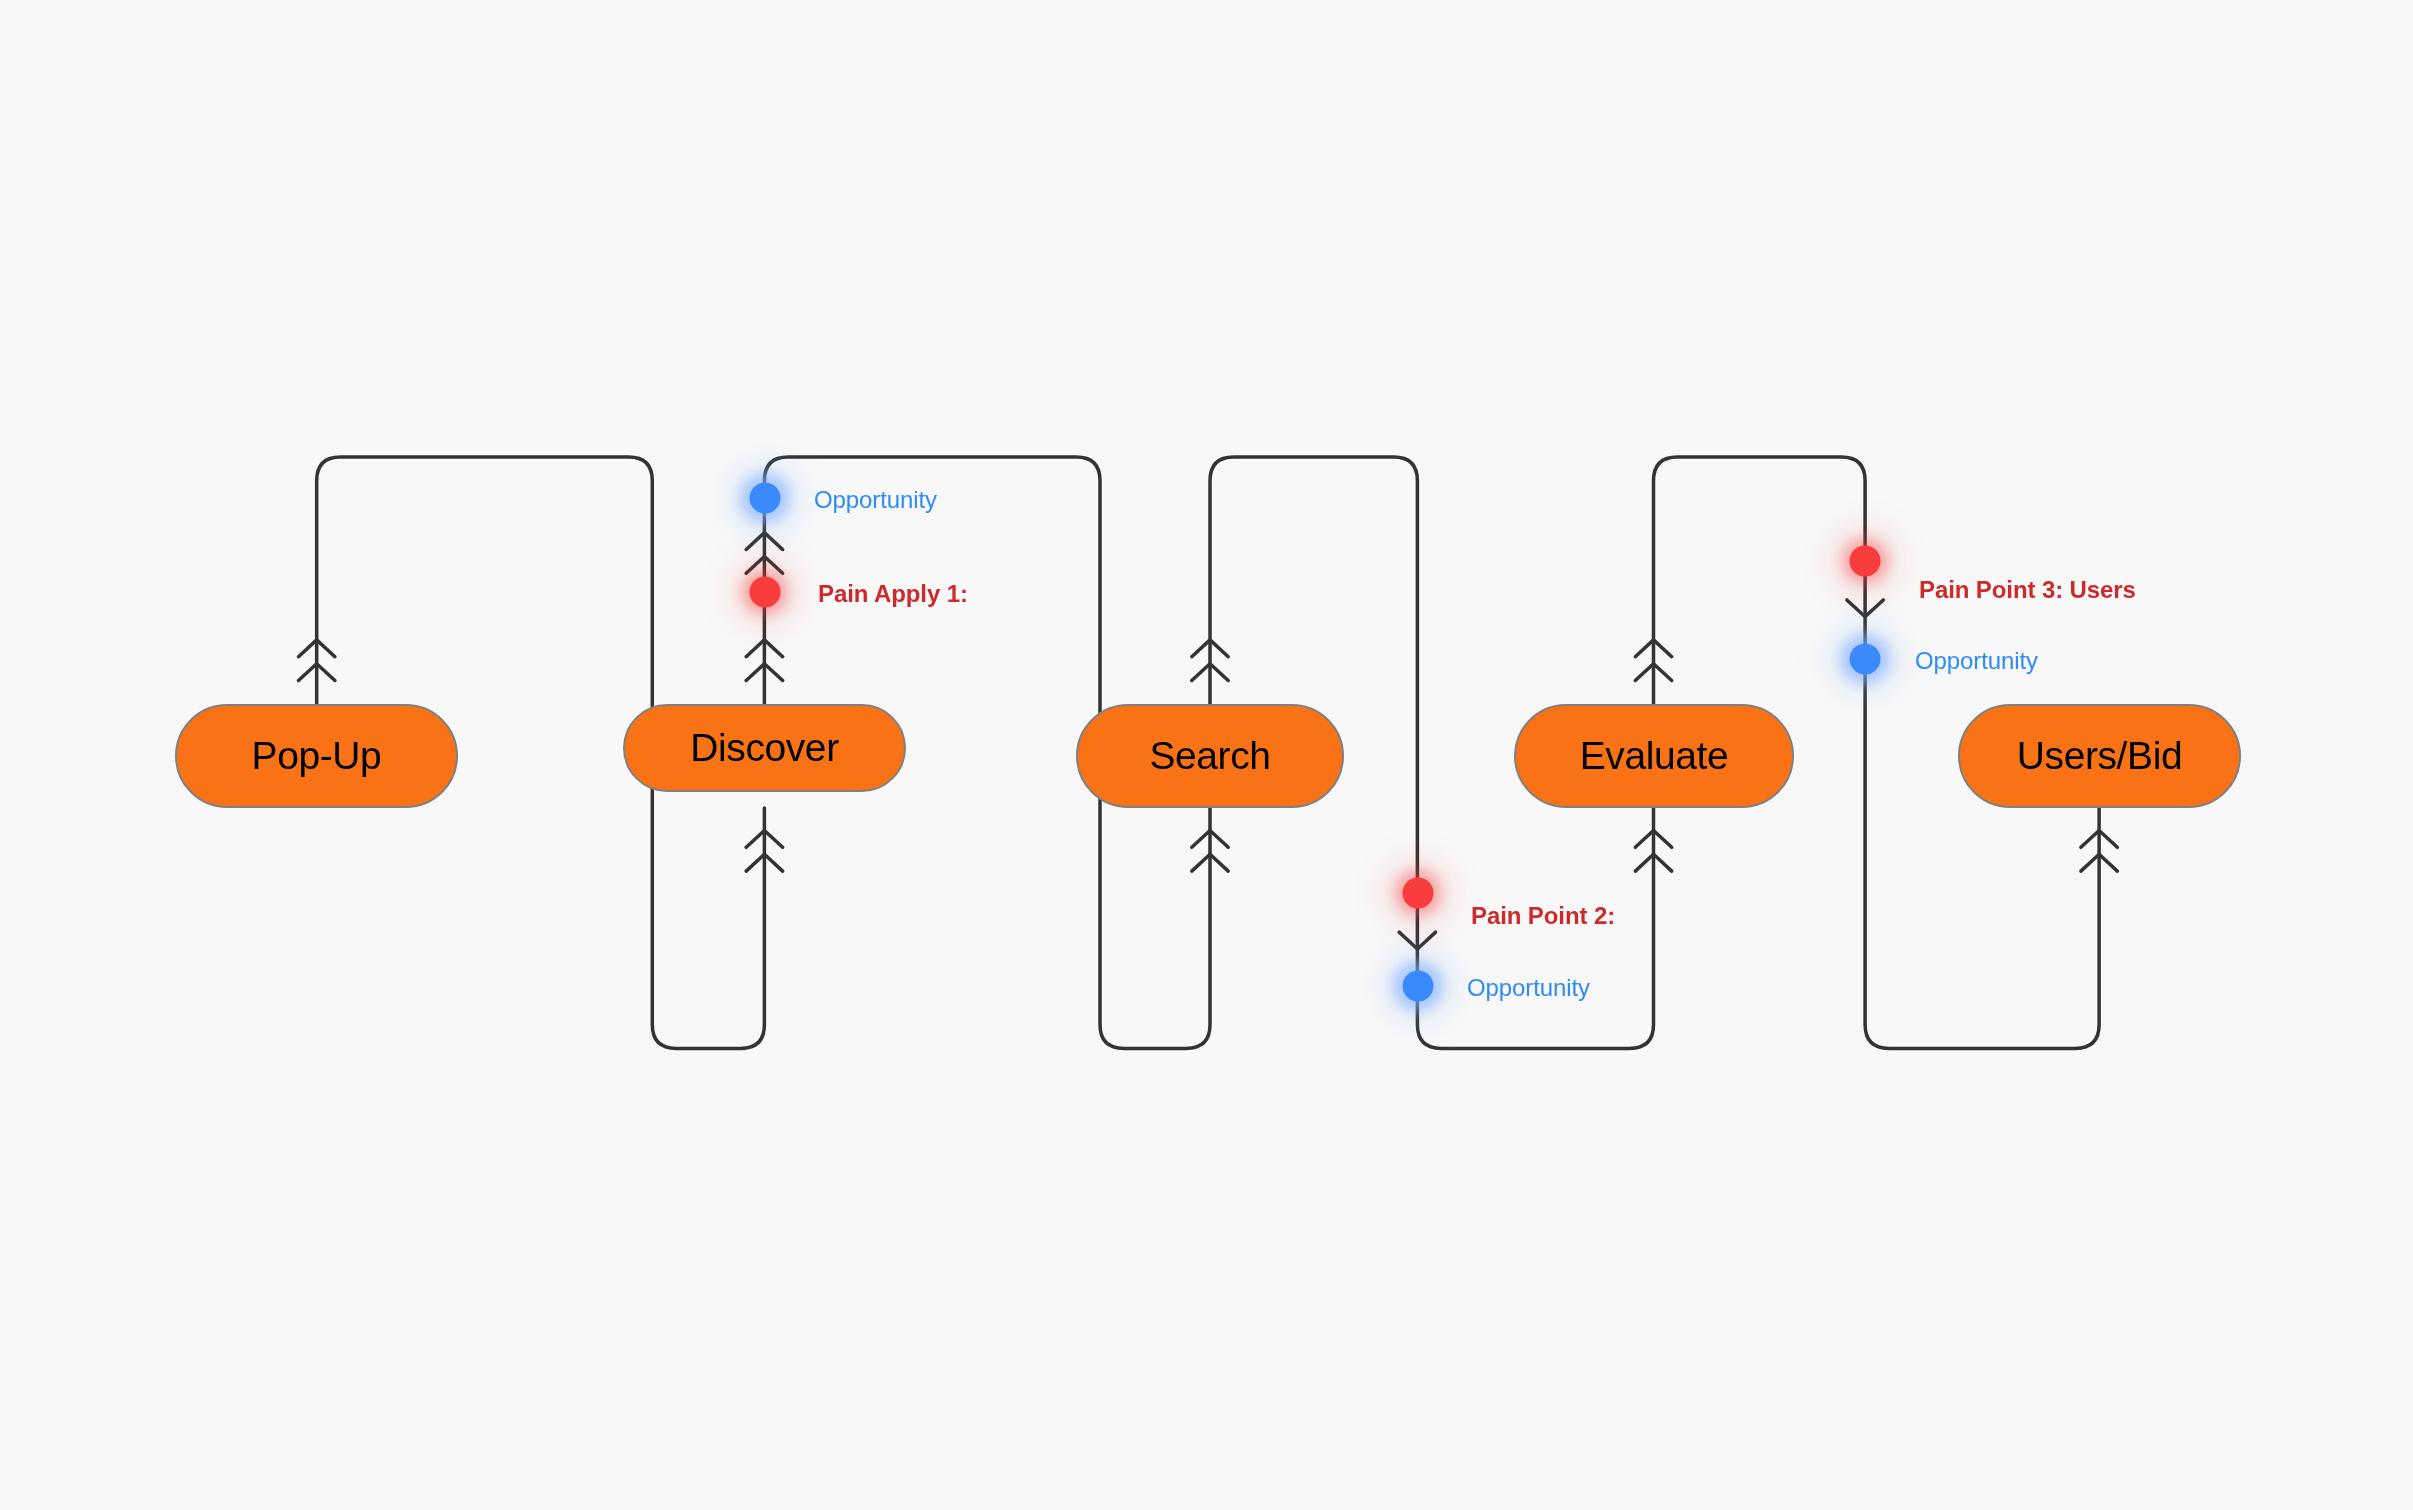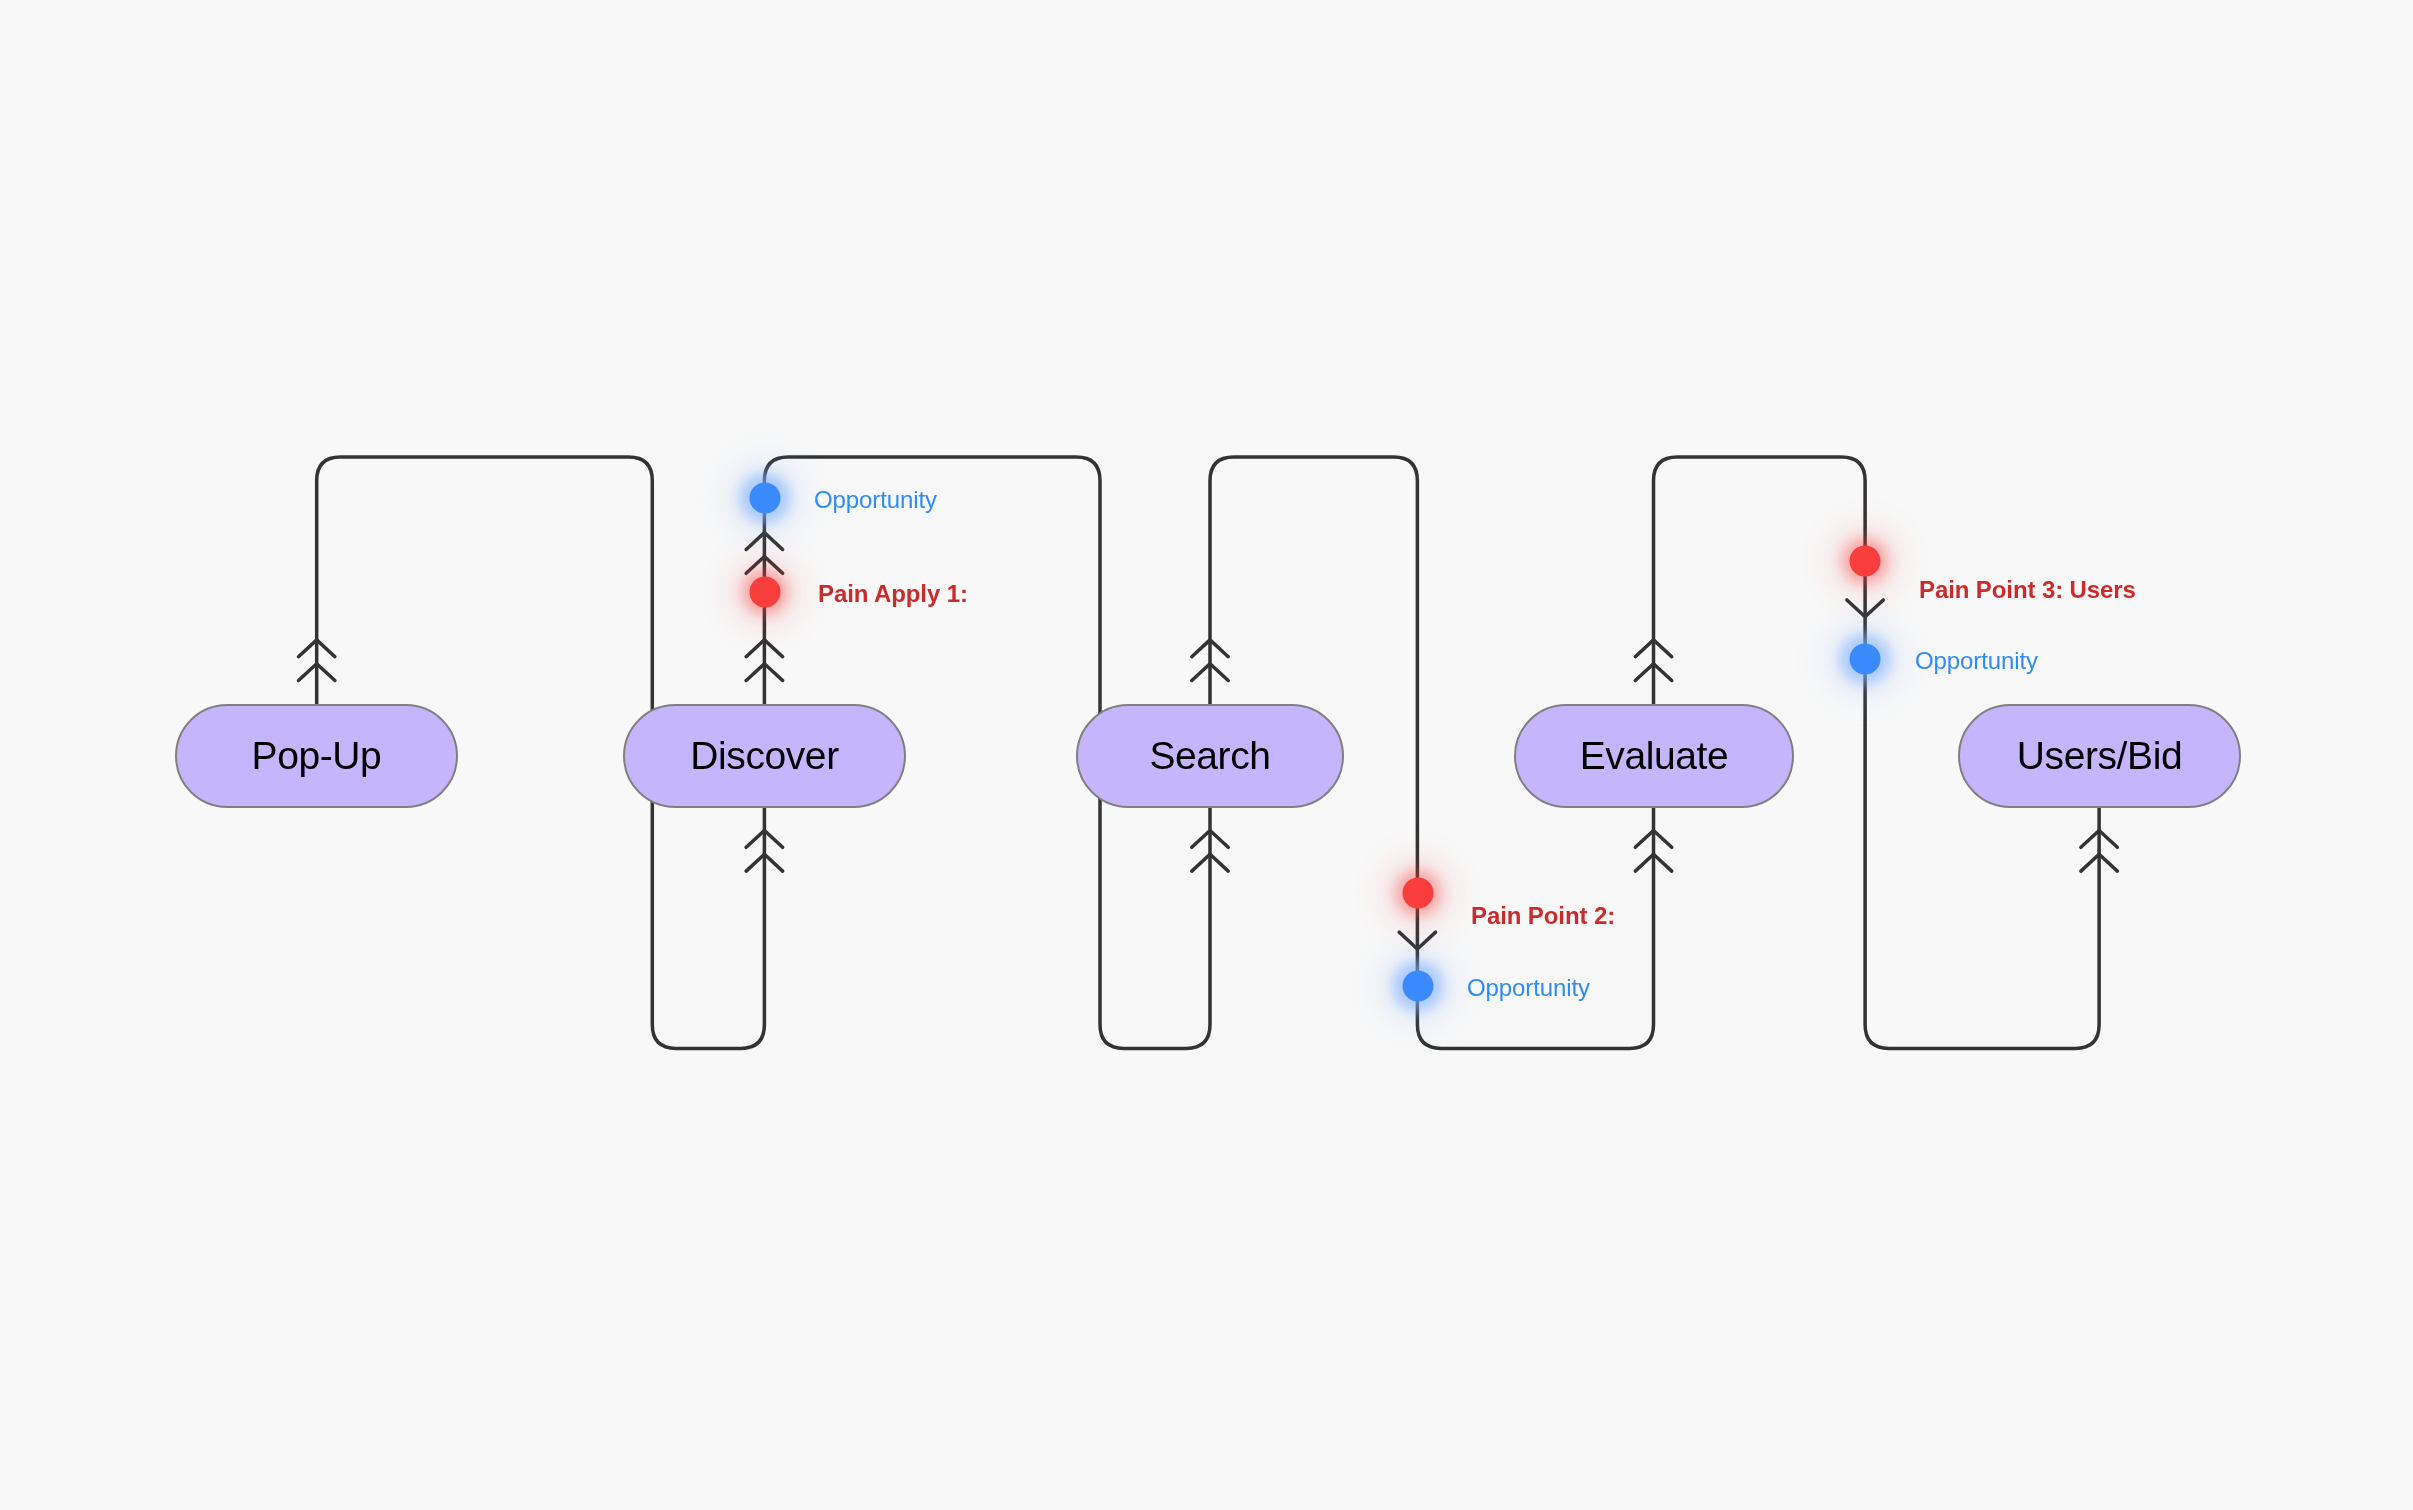--- a/index.html
+++ b/index.html
@@ -25,21 +25,21 @@
     top: 0;
     width: 2413px;
     height: 1511px;
   }
   
   .stage-node {
     position: absolute;
     box-sizing: border-box;
     border: 2.8px solid #808080;
     border-radius: 7007px;
-    background: #c4b5fd;
+    background: #f97316;
     display: flex;
     align-items: center;
     justify-content: center;
     color: #000000;
     font-size: 39px;
     font-weight: 400;
     letter-spacing: -0.4px;
     white-space: nowrap;
     font-family: "Liberation Sans", sans-serif;
   }
@@ -136,21 +136,21 @@
       <g>
         <path d="M 1065 784 L 1091 760 L 1117 784" fill="none" stroke="#333333" stroke-width="5" stroke-linecap="round" stroke-linejoin="round"></path>
         <path d="M 1065 818 L 1091 794 L 1117 818" fill="none" stroke="#333333" stroke-width="5" stroke-linecap="round" stroke-linejoin="round"></path>
       </g>
     </svg>
 
   <div id="stage-layer">
       <div class="stage-node" style="left: 175px; top: 704px; width: 283px; height: 104px; border-color: rgb(128, 128, 128); color: rgb(0, 0, 0);">
         <span>Pop-Up</span>
       </div>
-      <div class="stage-node" style="left: 623px; top: 704px; width: 283px; height: 104px; border-color: rgb(128, 128, 128); color: rgb(0, 0, 0);">
+      <div class="stage-node" style="left: 623px; top: 704px; width: 283px; height: 88px; border-color: rgb(128, 128, 128); color: rgb(0, 0, 0);">
         <span>Discover</span>
       </div>
       <div class="stage-node" style="left: 1076px; top: 704px; width: 268px; height: 104px; border-color: rgb(128, 128, 128); color: rgb(0, 0, 0); text-align: right;">
         <span>Search</span>
       </div>
       <div class="stage-node" style="left: 1514px; top: 704px; width: 280px; height: 104px; border-color: rgb(128, 128, 128); color: rgb(0, 0, 0);">
         <span>Evaluate</span>
       </div>
       <div class="stage-node" style="left: 1958px; top: 704px; width: 283px; height: 104px; border-color: rgb(128, 128, 128); color: rgb(0, 0, 0);">
         <span>Users/Bid</span>

